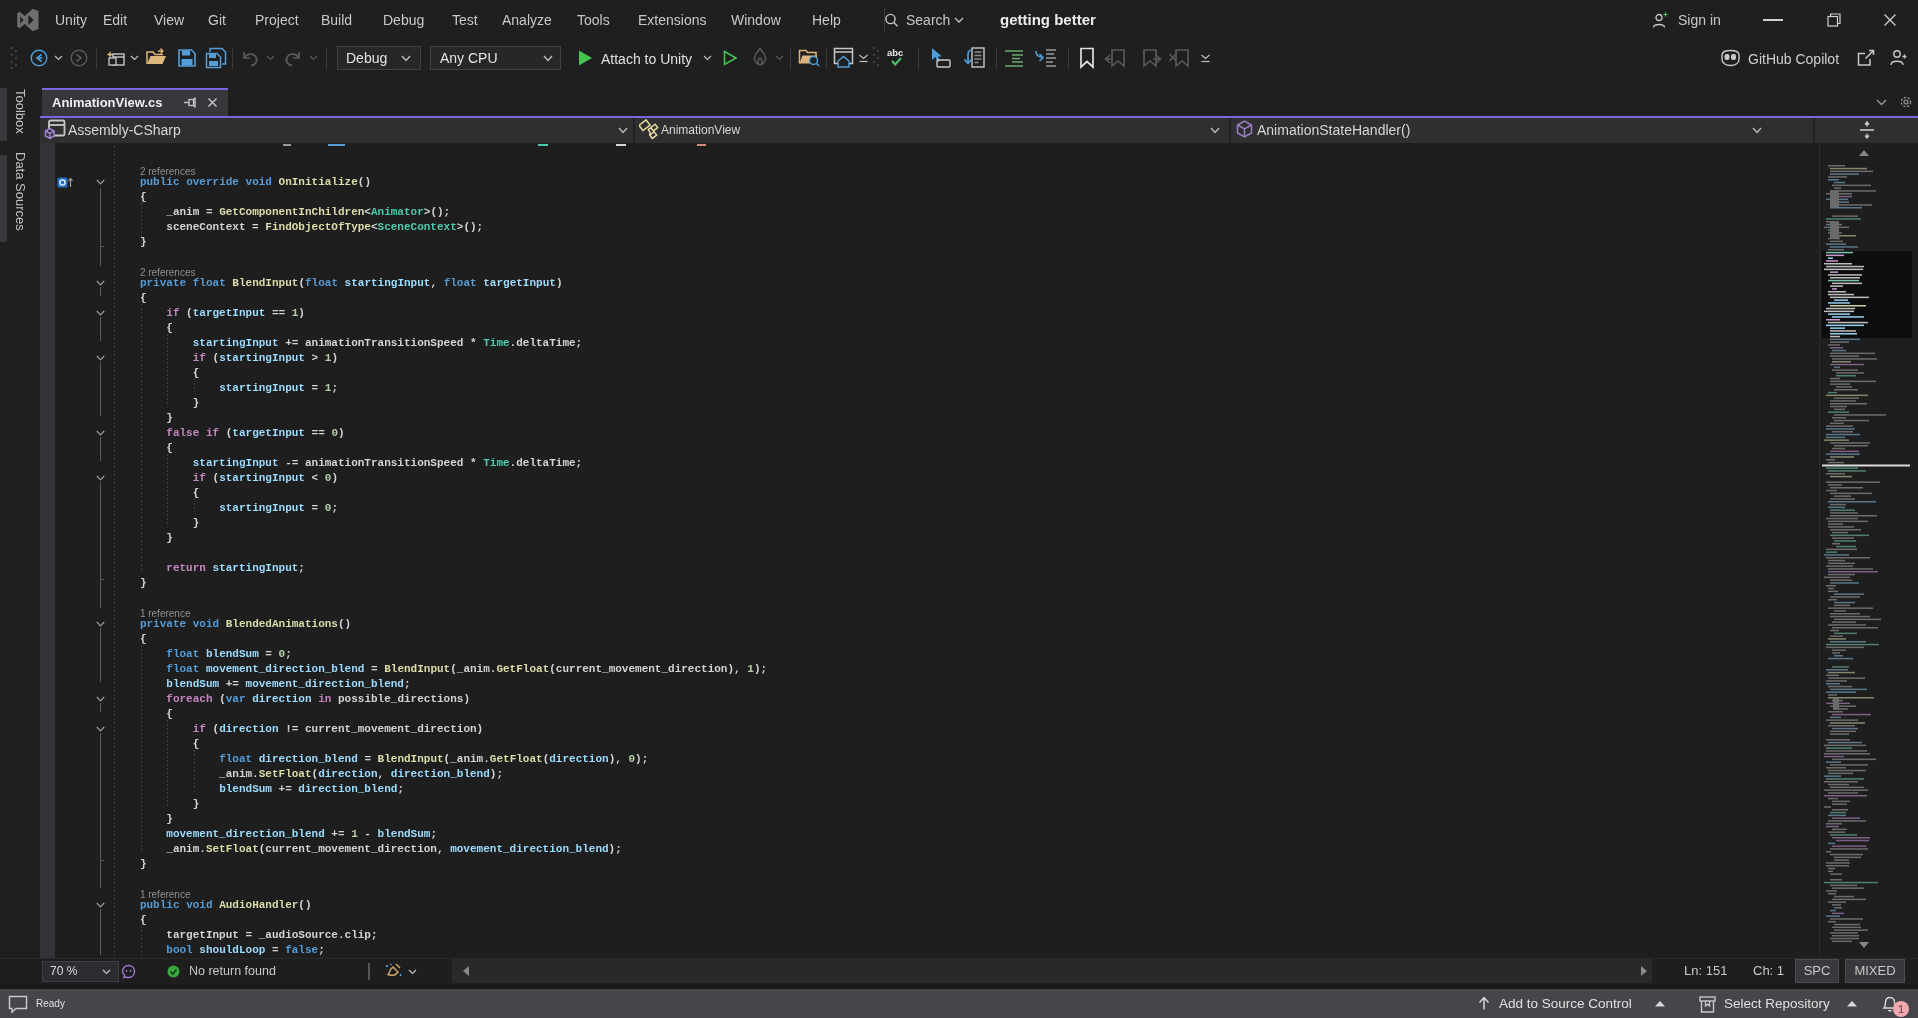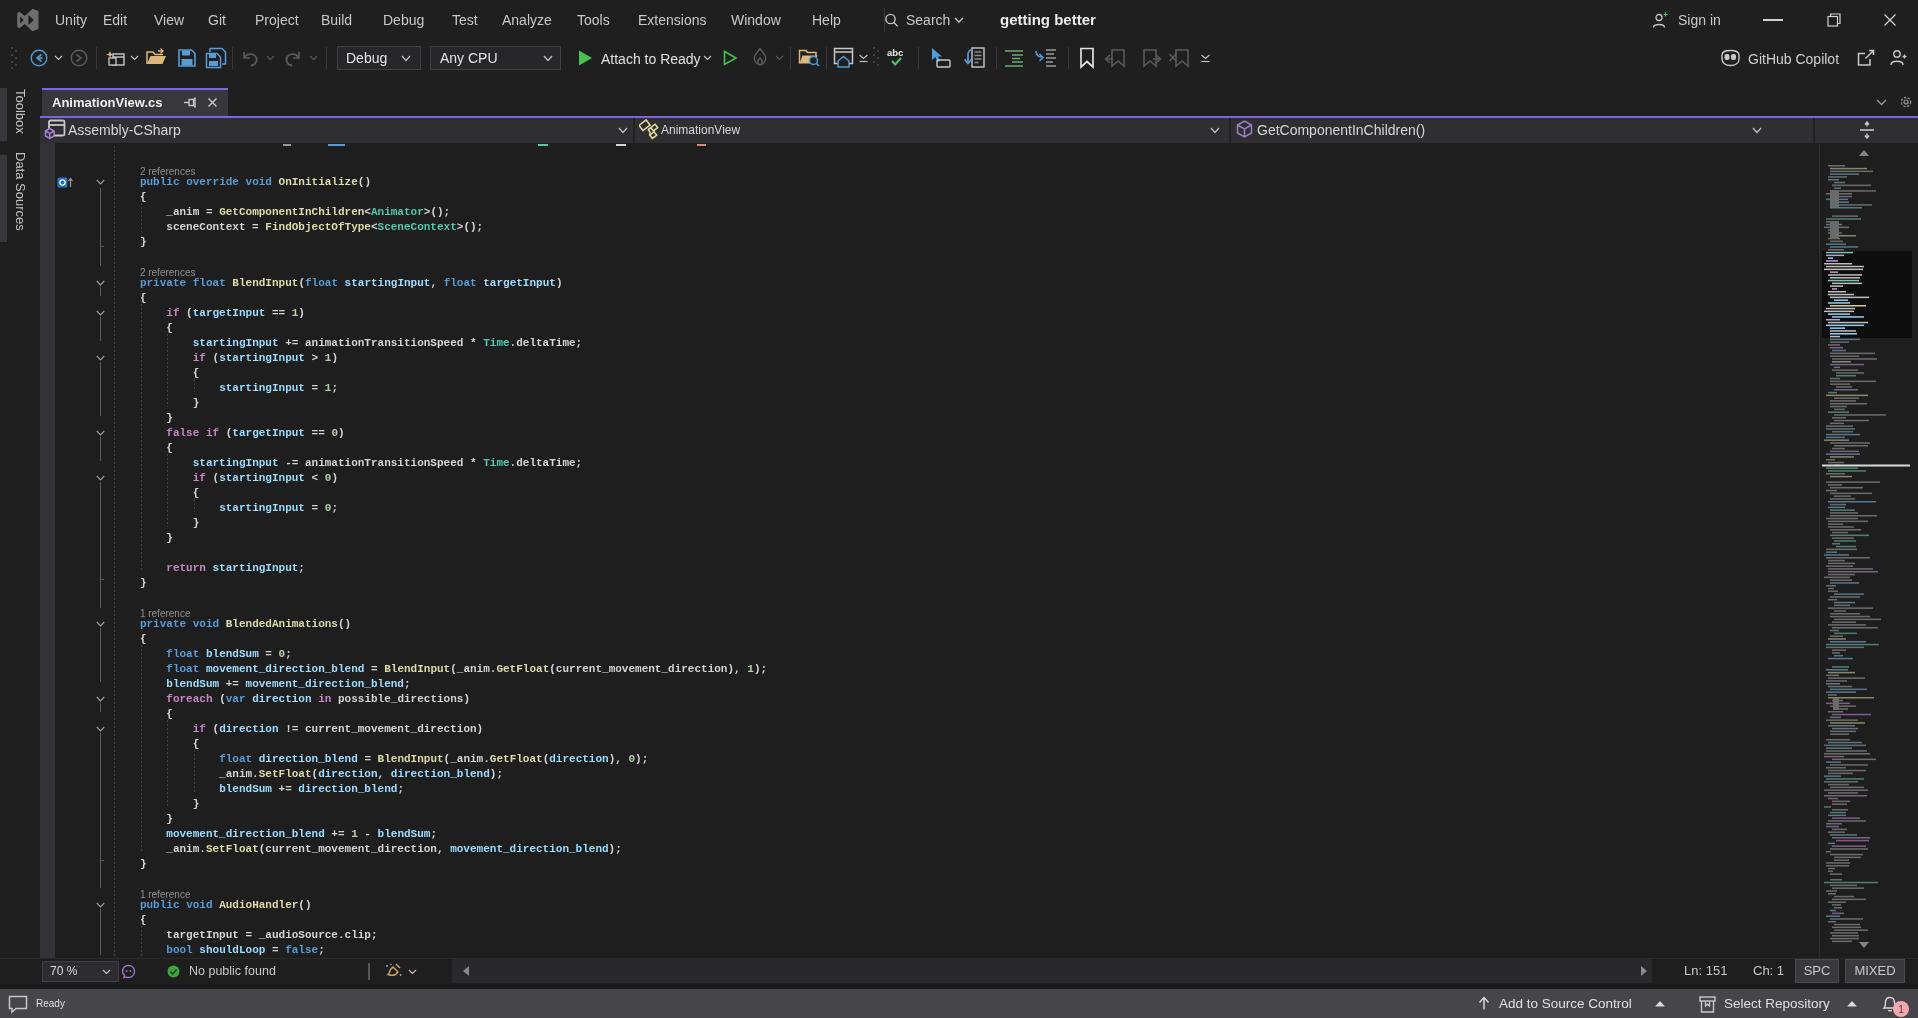--- a/index.html
+++ b/index.html
@@ -126,21 +126,21 @@
     <path d="M1 1 L5 5.5 L9 1" fill="none" stroke="#c0c0c0" stroke-width="1.3"></path>
   </svg>
 <div class="a" style="left:430px;top:46px;width:131px;height:24px;background:#27272a;border:1px solid #3f3f46"></div>
 <div class="a" style="left:440px;top:46px;font-size:14px;color:#e4e4e4;line-height:24px">Any CPU</div>
 <svg class="a" style="left:543px;top:55px" width="10" height="7" viewBox="0 0 10 7">
     <path d="M1 1 L5 5.5 L9 1" fill="none" stroke="#c0c0c0" stroke-width="1.3"></path>
   </svg>
 <svg class="a" style="left:577px;top:49px" width="17" height="18" viewBox="0 0 17 18">
     <path d="M2 1.5 L15 9 L2 16.5z" fill="#47c14f"></path>
   </svg>
-<div class="a" style="left:601px;top:40px;font-size:14px;color:#e0e0e0;line-height:38px">Attach to Ready</div>
+<div class="a" style="left:601px;top:40px;font-size:14px;color:#e0e0e0;line-height:38px">Attach to Unity</div>
 <svg class="a" style="left:703px;top:55px" width="9" height="6" viewBox="0 0 9 6">
     <path d="M1 1 L4.5 4.5 L8 1" fill="none" stroke="#c0c0c0" stroke-width="1.2"></path>
   </svg>
 <svg class="a" style="left:722px;top:49px" width="17" height="18" viewBox="0 0 17 18">
     <path d="M2.5 2.5 L14 9 L2.5 15.5z" fill="none" stroke="#47c14f" stroke-width="1.6"></path>
   </svg>
 <svg class="a" style="left:751px;top:47px" width="18" height="22" viewBox="0 0 18 22">
 <path d="M9 1 C10 5 14 6 14.5 10 C15 13 13.5 16.5 10 17.5 C12 15 11 12.5 9 11 C7 12.5 6 15 8 17.5 C4.5 16.5 3 13 3.5 10 C4 6 8 5 9 1z" fill="none" stroke="#5a5a5e" stroke-width="1.5"></path>
   </svg>
 <svg class="a" style="left:775px;top:55px" width="9" height="6" viewBox="0 0 9 6">
@@ -275,21 +275,21 @@
 </g>
   </svg>
 <div class="a" style="left:661px;top:117.5px;font-size:12px;color:#d6d6d6;line-height:25px">AnimationView</div>
 <svg class="a" style="left:1210px;top:127px" width="10" height="7" viewBox="0 0 10 7">
     <path d="M1 1 L5 5.5 L9 1" fill="none" stroke="#c0c0c0" stroke-width="1.3"></path>
   </svg>
 <svg class="a" style="left:1235px;top:119px" width="19" height="20" viewBox="0 0 19 20">
 <path d="M2.5 6 l7 -4 7 4 v8 l-7 4 -7 -4z" fill="none" stroke="#9b7fc0" stroke-width="1.5"></path>
 <path d="M2.5 6 l7 4 7 -4 M9.5 10 V18" fill="none" stroke="#9b7fc0" stroke-width="1.5"></path>
   </svg>
-<div class="a" style="left:1257px;top:117.5px;font-size:14px;color:#d6d6d6;line-height:25px">GetComponentInChildren()</div>
+<div class="a" style="left:1257px;top:117.5px;font-size:14px;color:#d6d6d6;line-height:25px">AnimationStateHandler()</div>
 <svg class="a" style="left:1752px;top:127px" width="10" height="7" viewBox="0 0 10 7">
     <path d="M1 1 L5 5.5 L9 1" fill="none" stroke="#c0c0c0" stroke-width="1.3"></path>
   </svg>
 <svg class="a" style="left:1858px;top:121px" width="18" height="18" viewBox="0 0 18 18">
 <path d="M2 9 h14" stroke="#c8c8c8" stroke-width="1.6"></path>
 <path d="M9 1.5 v4 M7 3.5 l2 -2.5 2 2.5" fill="none" stroke="#c8c8c8" stroke-width="1.4"></path>
 <path d="M9 16.5 v-4 M7 14.5 l2 2.5 2 -2.5" fill="none" stroke="#c8c8c8" stroke-width="1.4"></path>
   </svg>
 <div class="a" style="left:0;top:78px;width:40px;height:880px;background:#1f1f1f"></div>
 <div class="a" style="left:0;top:88px;width:7px;height:53px;background:#38383c"></div>
@@ -705,21 +705,21 @@
   </svg>
 <svg class="a" style="left:121px;top:964px" width="15" height="15" viewBox="0 0 15 15">
 <path d="M7.5 1.5 C11 1.5 13.5 4 13.5 7.5 C13.5 11 11 13.5 7.5 13.5 C5.5 13.5 4.5 12.5 3 13.5 L3.5 11 C2.2 10 1.5 8.8 1.5 7.5 C1.5 4 4 1.5 7.5 1.5z" fill="none" stroke="#a277d4" stroke-width="1.4"></path>
 <circle cx="5.5" cy="7" r="0.9" fill="#a277d4"></circle>
     <circle cx="9.5" cy="7" r="0.9" fill="#a277d4"></circle>
   </svg>
 <svg class="a" style="left:167px;top:965px" width="13" height="13" viewBox="0 0 13 13">
 <circle cx="6.5" cy="6.5" r="6" fill="#3da53d"></circle>
 <path d="M3.5 6.5 L5.8 9 L9.5 4.5" fill="none" stroke="#0e3c0e" stroke-width="1.5"></path>
   </svg>
-<div class="a" style="left:189px;top:958px;font-size:12.5px;color:#c8c8c8;line-height:26px">No public found</div>
+<div class="a" style="left:189px;top:958px;font-size:12.5px;color:#c8c8c8;line-height:26px">No return found</div>
 <div class="a" style="left:368px;top:963px;width:1.5px;height:17px;background:#55555a"></div>
 <svg class="a" style="left:384px;top:962px" width="19" height="19" viewBox="0 0 19 19">
 <path d="M12 2 L16 6 M9 5 L14 10 C12 13 8 14 4 12.5 C5.5 11 6 8.5 6.5 7.5z" fill="none" stroke="#c8a064" stroke-width="1.5"></path>
 <circle cx="3" cy="4" r="1" fill="#6fb8e8"></circle>
     <circle cx="7" cy="2.5" r="0.8" fill="#6fb8e8"></circle>
     <circle cx="16.5" cy="13" r="0.9" fill="#6fb8e8"></circle>
   </svg>
 <svg class="a" style="left:408px;top:969px" width="9" height="6" viewBox="0 0 9 6">
     <path d="M1 1 L4.5 4.5 L8 1" fill="none" stroke="#c0c0c0" stroke-width="1.2"></path>
   </svg>

